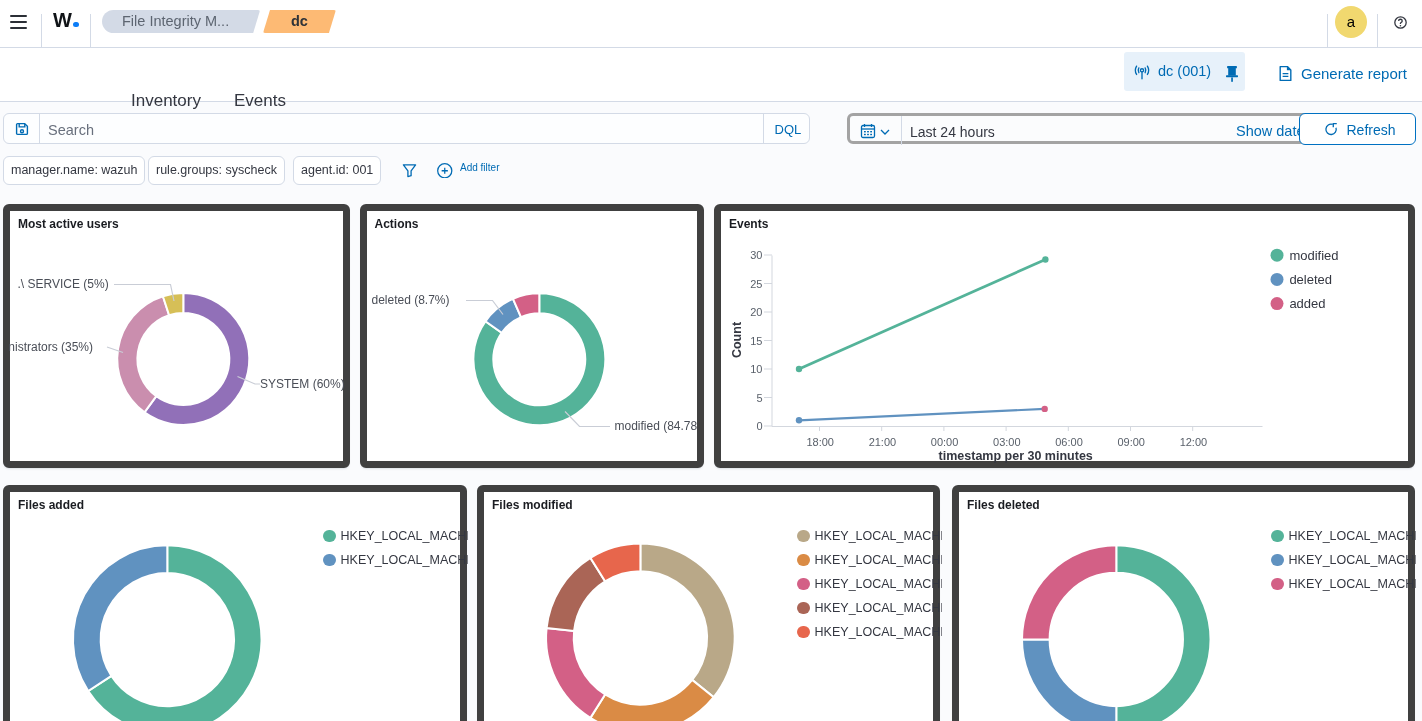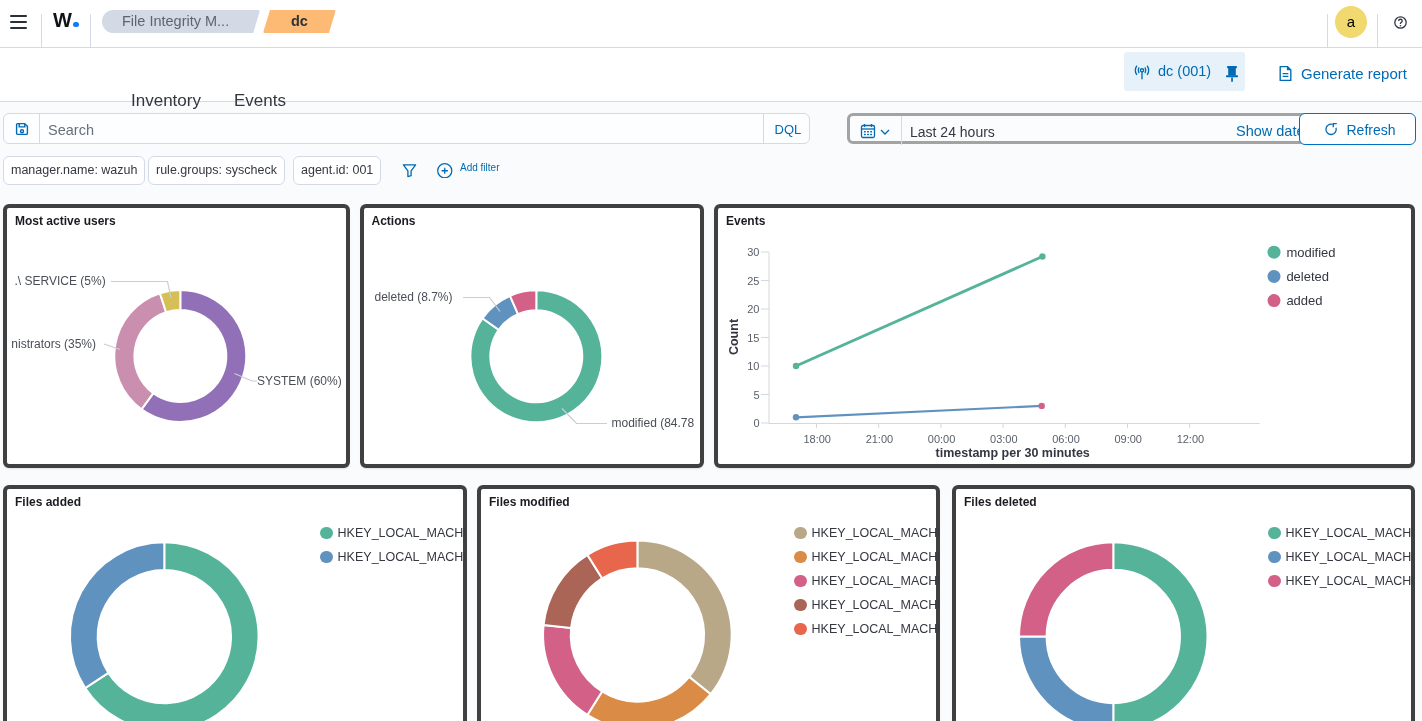--- a/index.html
+++ b/index.html
@@ -28,21 +28,21 @@
 .agentpill { position:absolute; left:1124px; top:4px; width:121px; height:39px; background:#e7f1fa; border-radius:3px; }
 .bluetxt { color:#006bb4; }
 .qrow-input { position:absolute; left:3px; top:113px; width:807px; height:31px; background:#fdfeff;
   border:1px solid #d3dae6; border-radius:6px; }
 .datepick { position:absolute; left:819px; top:113px; width:470px; height:31px; background:#fbfcfd;
   border:3px solid #a3a3a3; border-radius:6px;margin-left:28px; }
 .refreshbtn { position:absolute; left:1299px; top:112.5px; width:117px; height:32px; background:#fff;
   border:1.2px solid #0071c2; border-radius:6px; }
 .fpill { position:absolute; top:155.5px; height:29px; background:#fff; border:1px solid #d3dae6;
   border-radius:6px; font-size:12.5px; font-weight:500; color:#343741; line-height:27px; padding:0 7px; }
-.panel { position:absolute; background:#fff; border:4px solid #404040; border-radius:6px;
+.panel { position:absolute; background:#fff; border:7px solid #404040; border-radius:6px;
   box-shadow:0 2px 2px -1px rgba(152,162,179,0.3); }
 .ptitle { position:absolute; left:8px; top:6px; font-size:12px; font-weight:700; color:#1a1c21; }
 .lbl { position:absolute; font-size:12px; color:#4a4e57; white-space:nowrap; }
 .legend { position:absolute; font-size:12.5px; color:#343741; overflow:hidden; }
 .legend div { height:24px; line-height:24px; white-space:nowrap; overflow:hidden; }
 .legend i { display:inline-block; width:12.6px; height:12.6px; border-radius:50%; margin-right:5px; vertical-align:-2.2px; }
 </style>
 </head>
 <body>
 

